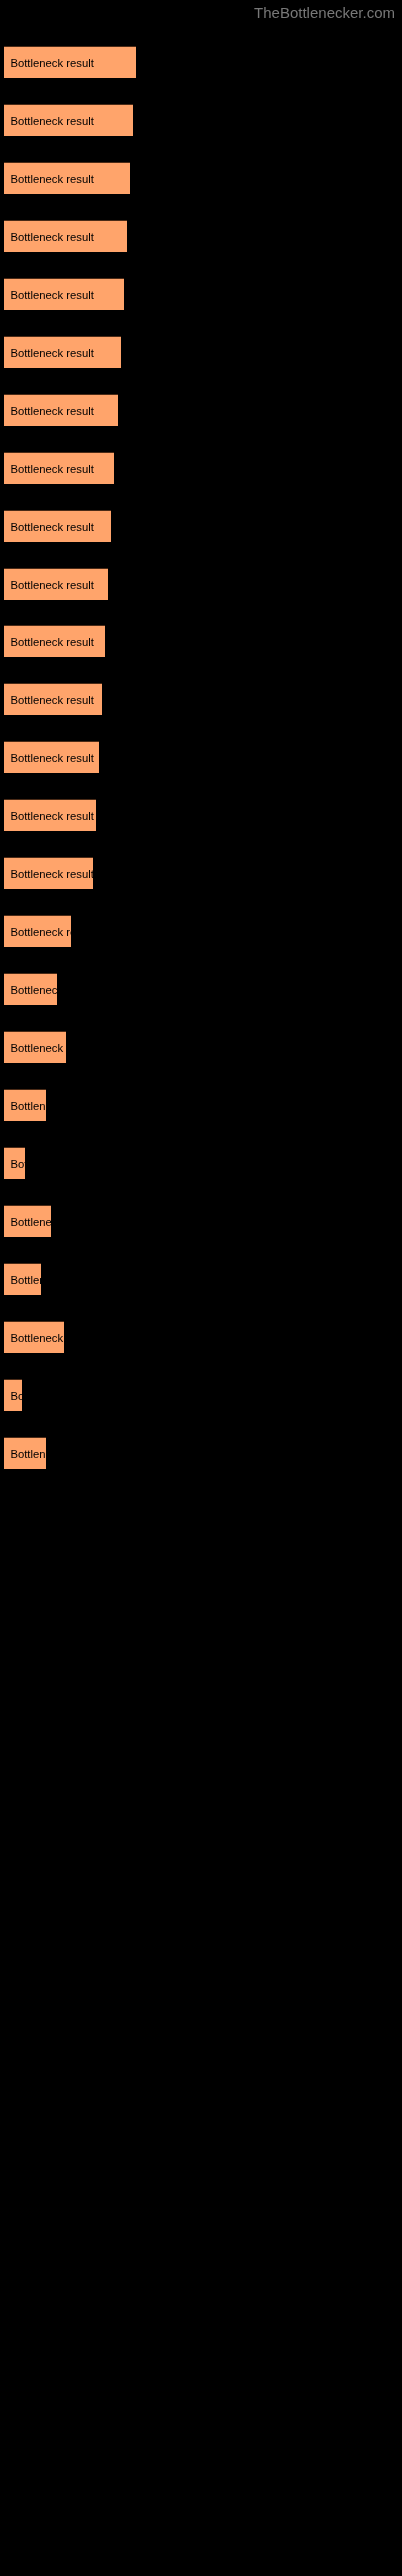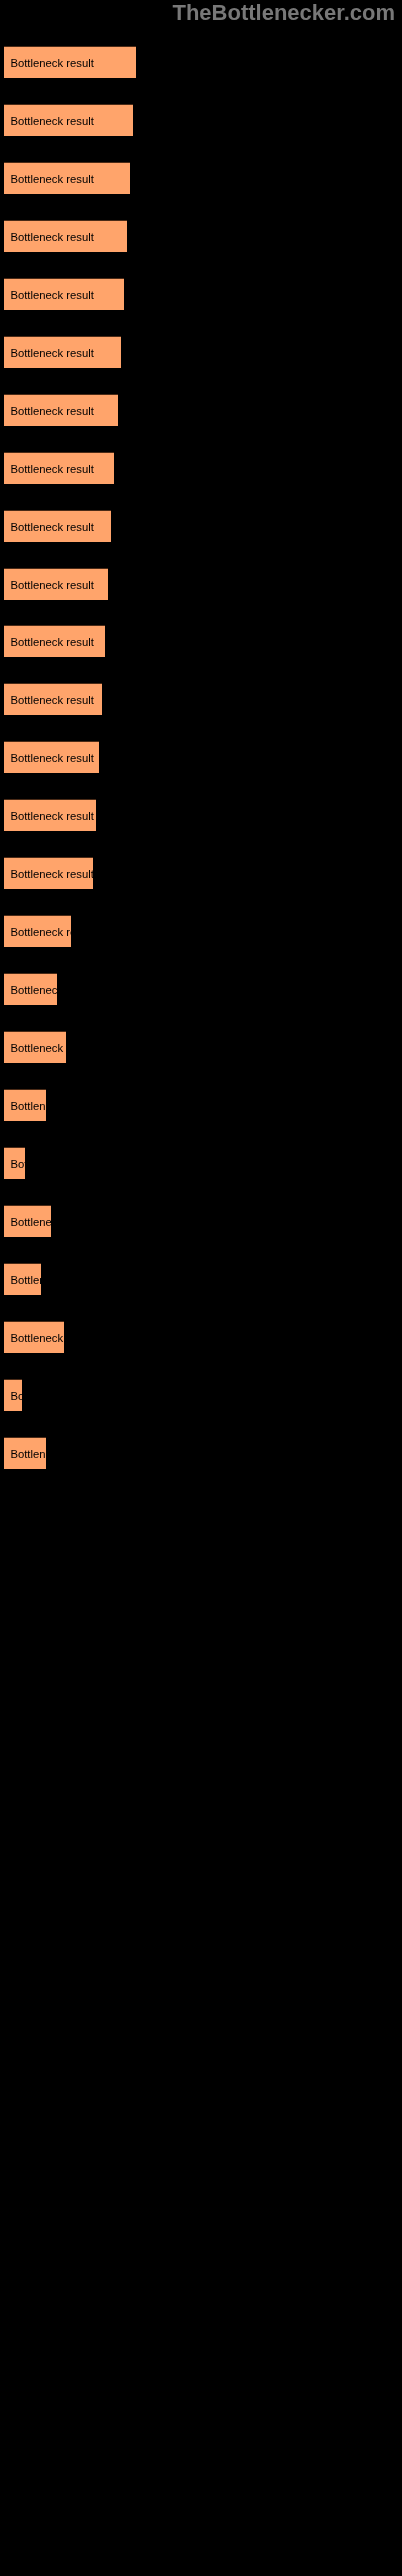--- a/index.html
+++ b/index.html
@@ -15,25 +15,25 @@
     background: #000000;
     overflow: hidden;
     font-family: "Liberation Sans", sans-serif;
   }
   #site-title {
     position: absolute;
     right: 8px;
     top: 1.6px;
     color: #787878;
     font-family: "Liberation Sans", sans-serif;
-    font-size: 22px;
+    font-size: 15px;
     line-height: 21px;
     letter-spacing: 0px;
     white-space: nowrap;
-    font-weight: 700;
+    font-weight: 400;
   }
   #chart-area {
     position: absolute;
     left: 0;
     top: 0;
     width: 323px;
     height: 2576px;
   }
   .bar-row {
     position: absolute;

